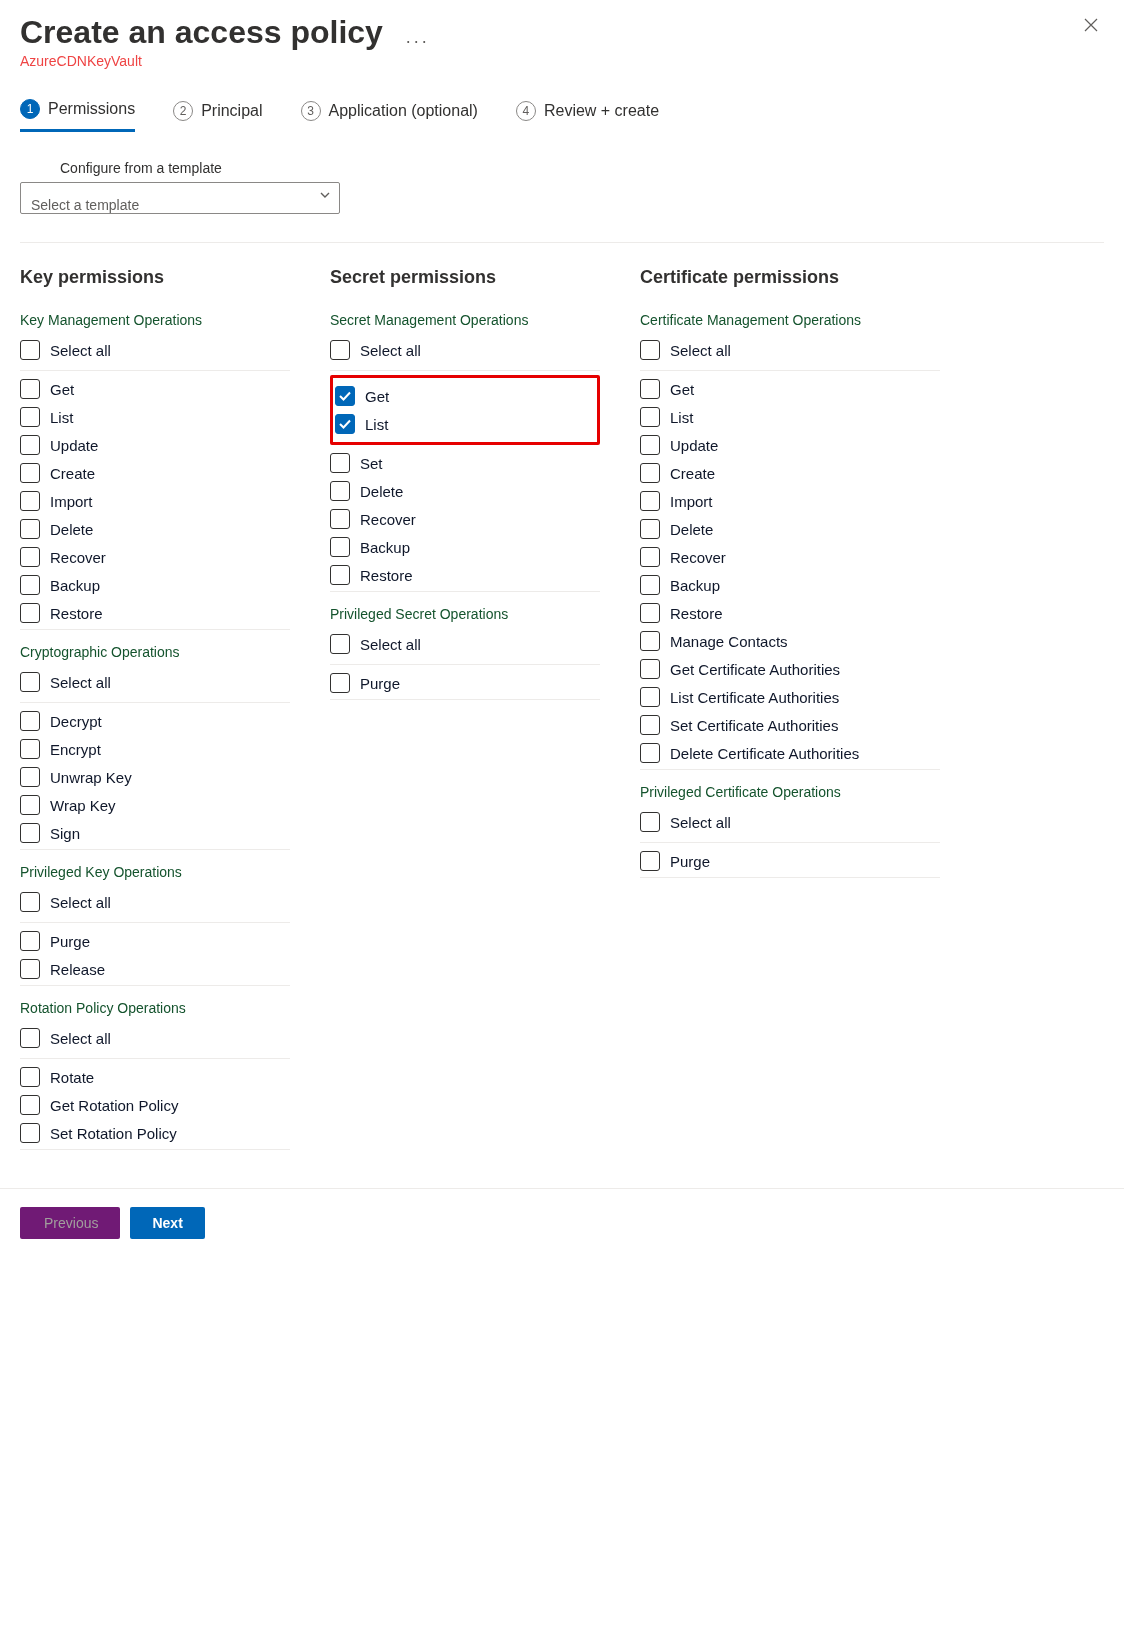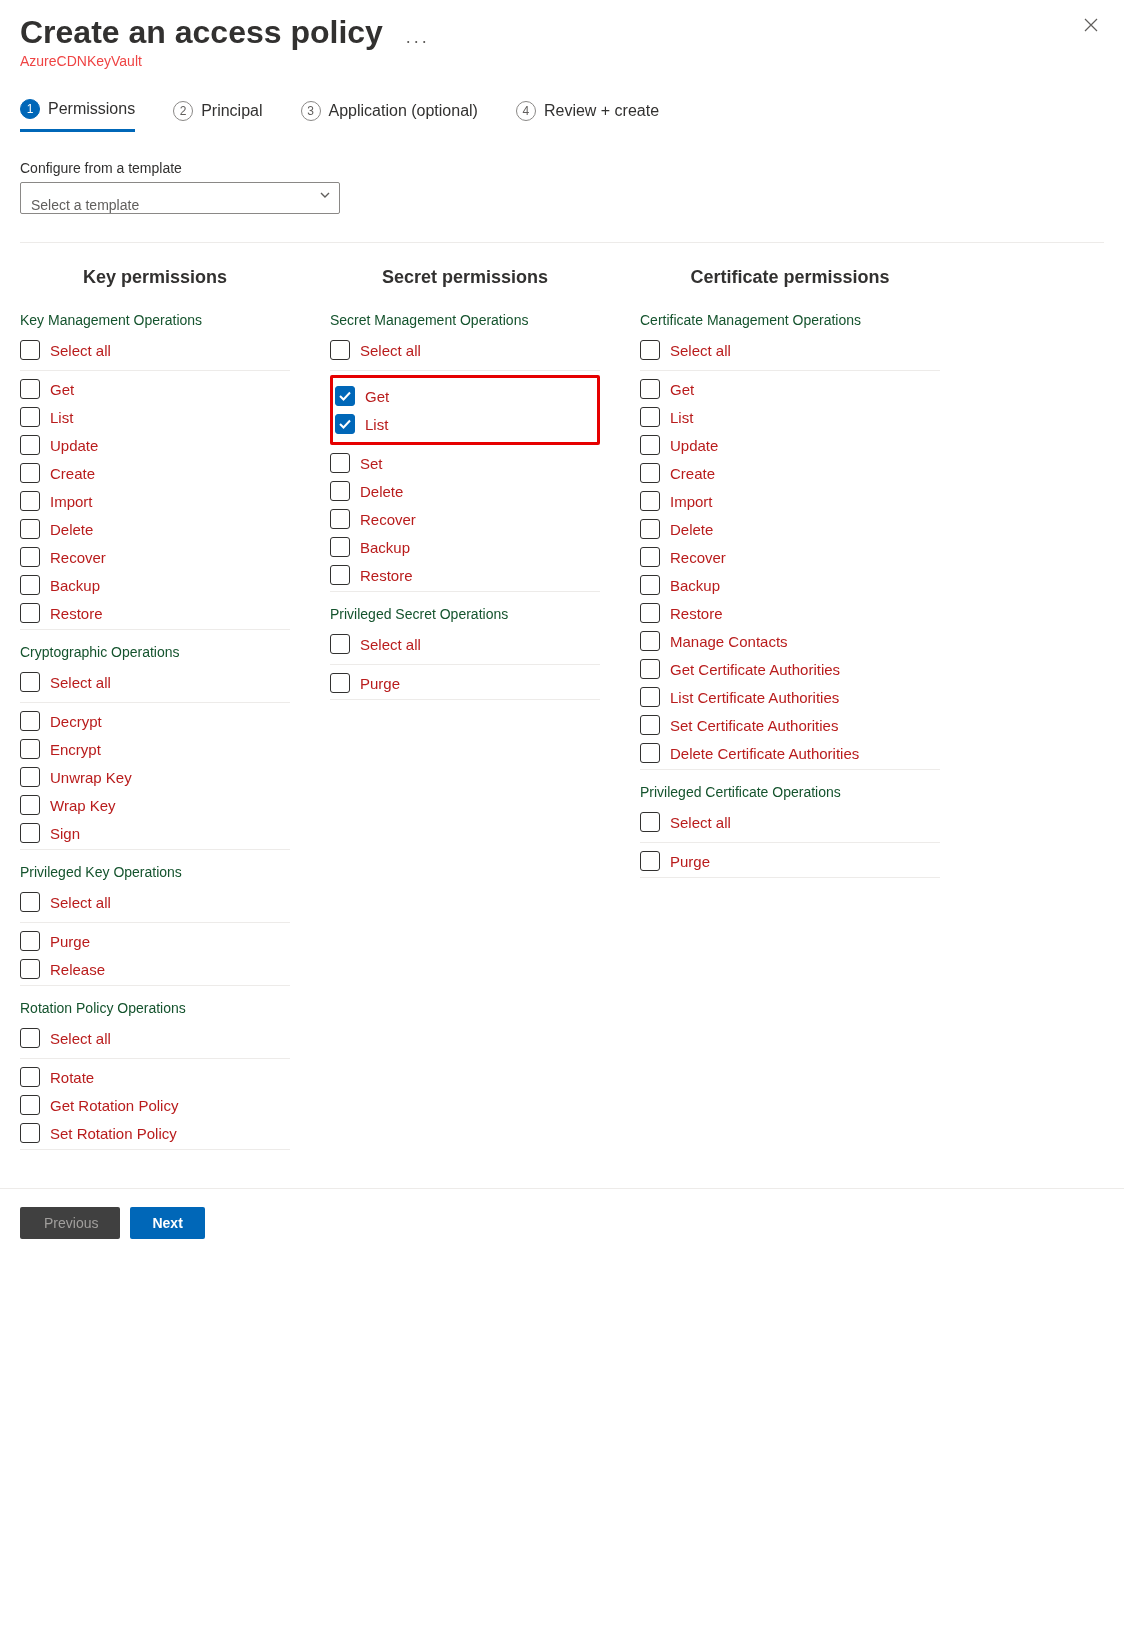--- a/index.html
+++ b/index.html
@@ -9,43 +9,43 @@
   h1.title { font-size:32px; font-weight:600; margin:4px 0 0 0; display:inline-block;}
   .dots { font-size:18px; color:#605e5c; margin-left:18px; position:relative; top:4px; letter-spacing:2px;}
   .subtitle { color:#ef4444; font-size:14px; margin-top:2px; }
   .close { font-size:20px; color:#605e5c; cursor:pointer; padding:4px 6px; }
   .tabs { display:flex; gap:38px; margin-top:24px; border-bottom:none; }
   .tab { display:flex; align-items:center; gap:8px; padding:6px 0 10px 0; cursor:pointer; color:#323130; }
   .tab.active { border-bottom:3px solid #0067b8; color:#323130; font-weight:400; }
   .tab.active .step-circle { background:#0067b8; border-color:#0067b8; color:#fff; }
   .step-circle { width:20px; height:20px; border-radius:50%; border:1px solid #8a8886; display:flex; align-items:center; justify-content:center; font-size:12px; color:#605e5c; }
   .tab-label { font-size:16px; }
-  .cfg-label { font-size:14px; margin-top:28px; color:#323130;}
+  .cfg-label { font-size:14px; margin-top:28px; color:#323130;margin-left:40px;}
   .select-wrap { position:relative; width:320px; margin-top:6px;}
   .select-box { width:100%; height:32px; border:1px solid #8a8886; border-radius:2px; padding:0 30px 0 10px; background:#fff; color:#605e5c; font-size:14px; display:flex; align-items:flex-end; cursor:pointer;}
   .chev { position:absolute; right:8px; top:6px; }
   .divider { border:none; border-top:1px solid #edebe9; margin:28px 0 18px 0;}
   .columns { display:flex; gap:40px; }
   .col { flex:0 0 270px; }
   .col:nth-child(2){ flex:0 0 270px;}
   .col:nth-child(3){ flex:0 0 300px;}
-  h3.grp-title { font-size:18px; font-weight:700; margin:6px 0 24px 0; color:#323130;text-align:center; }
+  h3.grp-title { font-size:18px; font-weight:700; margin:6px 0 24px 0; color:#323130; }
   .sect-label { font-size:14px; color:#14532d; margin:14px 0 8px 0; }
   .cb-row { display:flex; align-items:center; gap:10px; padding:4px 0; }
   .cb { width:20px; height:20px; border:1px solid #323130; border-radius:3px; flex-shrink:0; display:flex; align-items:center; justify-content:center; cursor:pointer; background:#fff;}
   .cb.checked { background:#0067b8; border-color:#0067b8;}
   .cb.checked svg { display:block;}
   .cb svg { display:none;}
-  .cb-label { font-size:15px; color:#b91c1c; }
+  .cb-label { font-size:15px; color:#0f172a; }
   .sel-all-sep { border-bottom:1px solid #edebe9; padding-bottom:6px; margin-bottom:4px;}
   .section-sep { border-bottom:1px solid #edebe9; margin-bottom:4px; padding-bottom:2px;}
   .highlight-box { border:3px solid #e60000; border-radius:2px; padding:4px 2px 4px 2px; margin:1px 0 4px 0; width:100%; }
   .footer { border-top:1px solid #edebe9; margin-top:34px; padding:18px 20px; display:flex; gap:10px; }
   .btn { height:32px; padding:0 22px; border:none; border-radius:2px; font-size:14px; cursor:pointer;}
-  .btn-prev { background:#404040; color:#a19f9d; cursor:default;padding-left:24px;}
+  .btn-prev { background:#701a75; color:#a19f9d; cursor:default;padding-left:24px;}
   .btn-next { background:#0067b8; color:#fff; font-weight:600;}
 </style>
 </head>
 <body>
 
 <div class="page">
   <div class="header-row">
     <div>
       <h1 class="title">Create an access policy</h1>
       <span class="dots">···</span>

